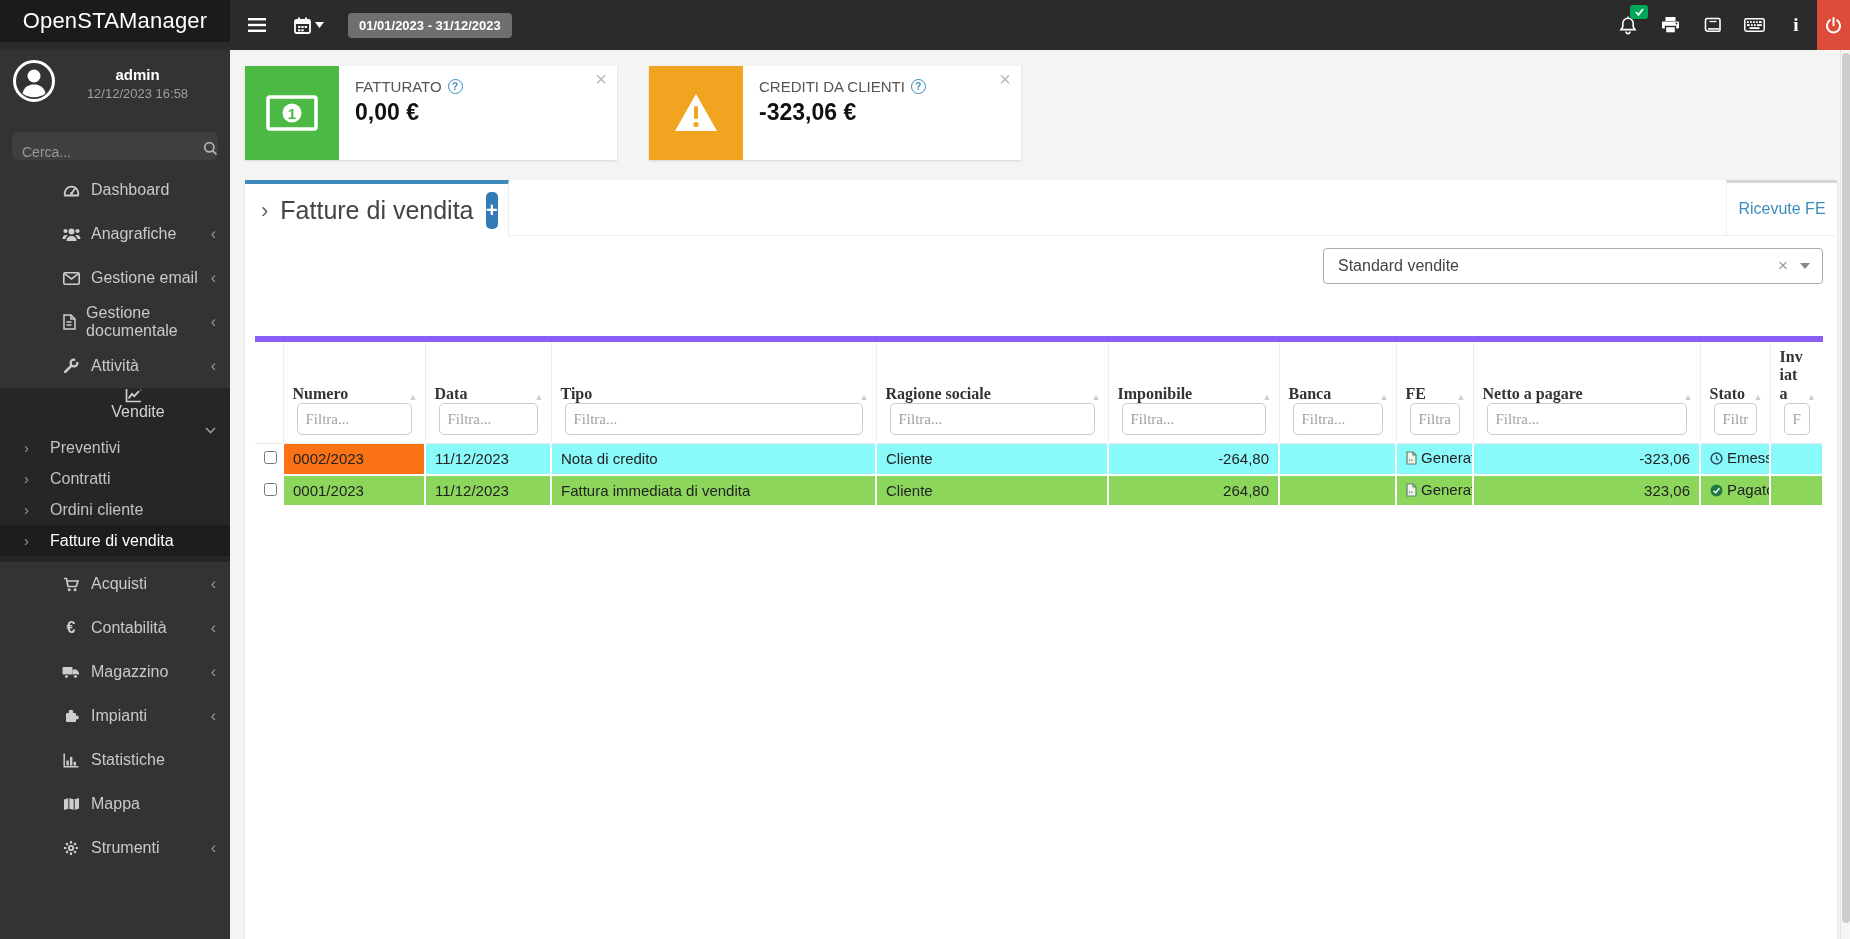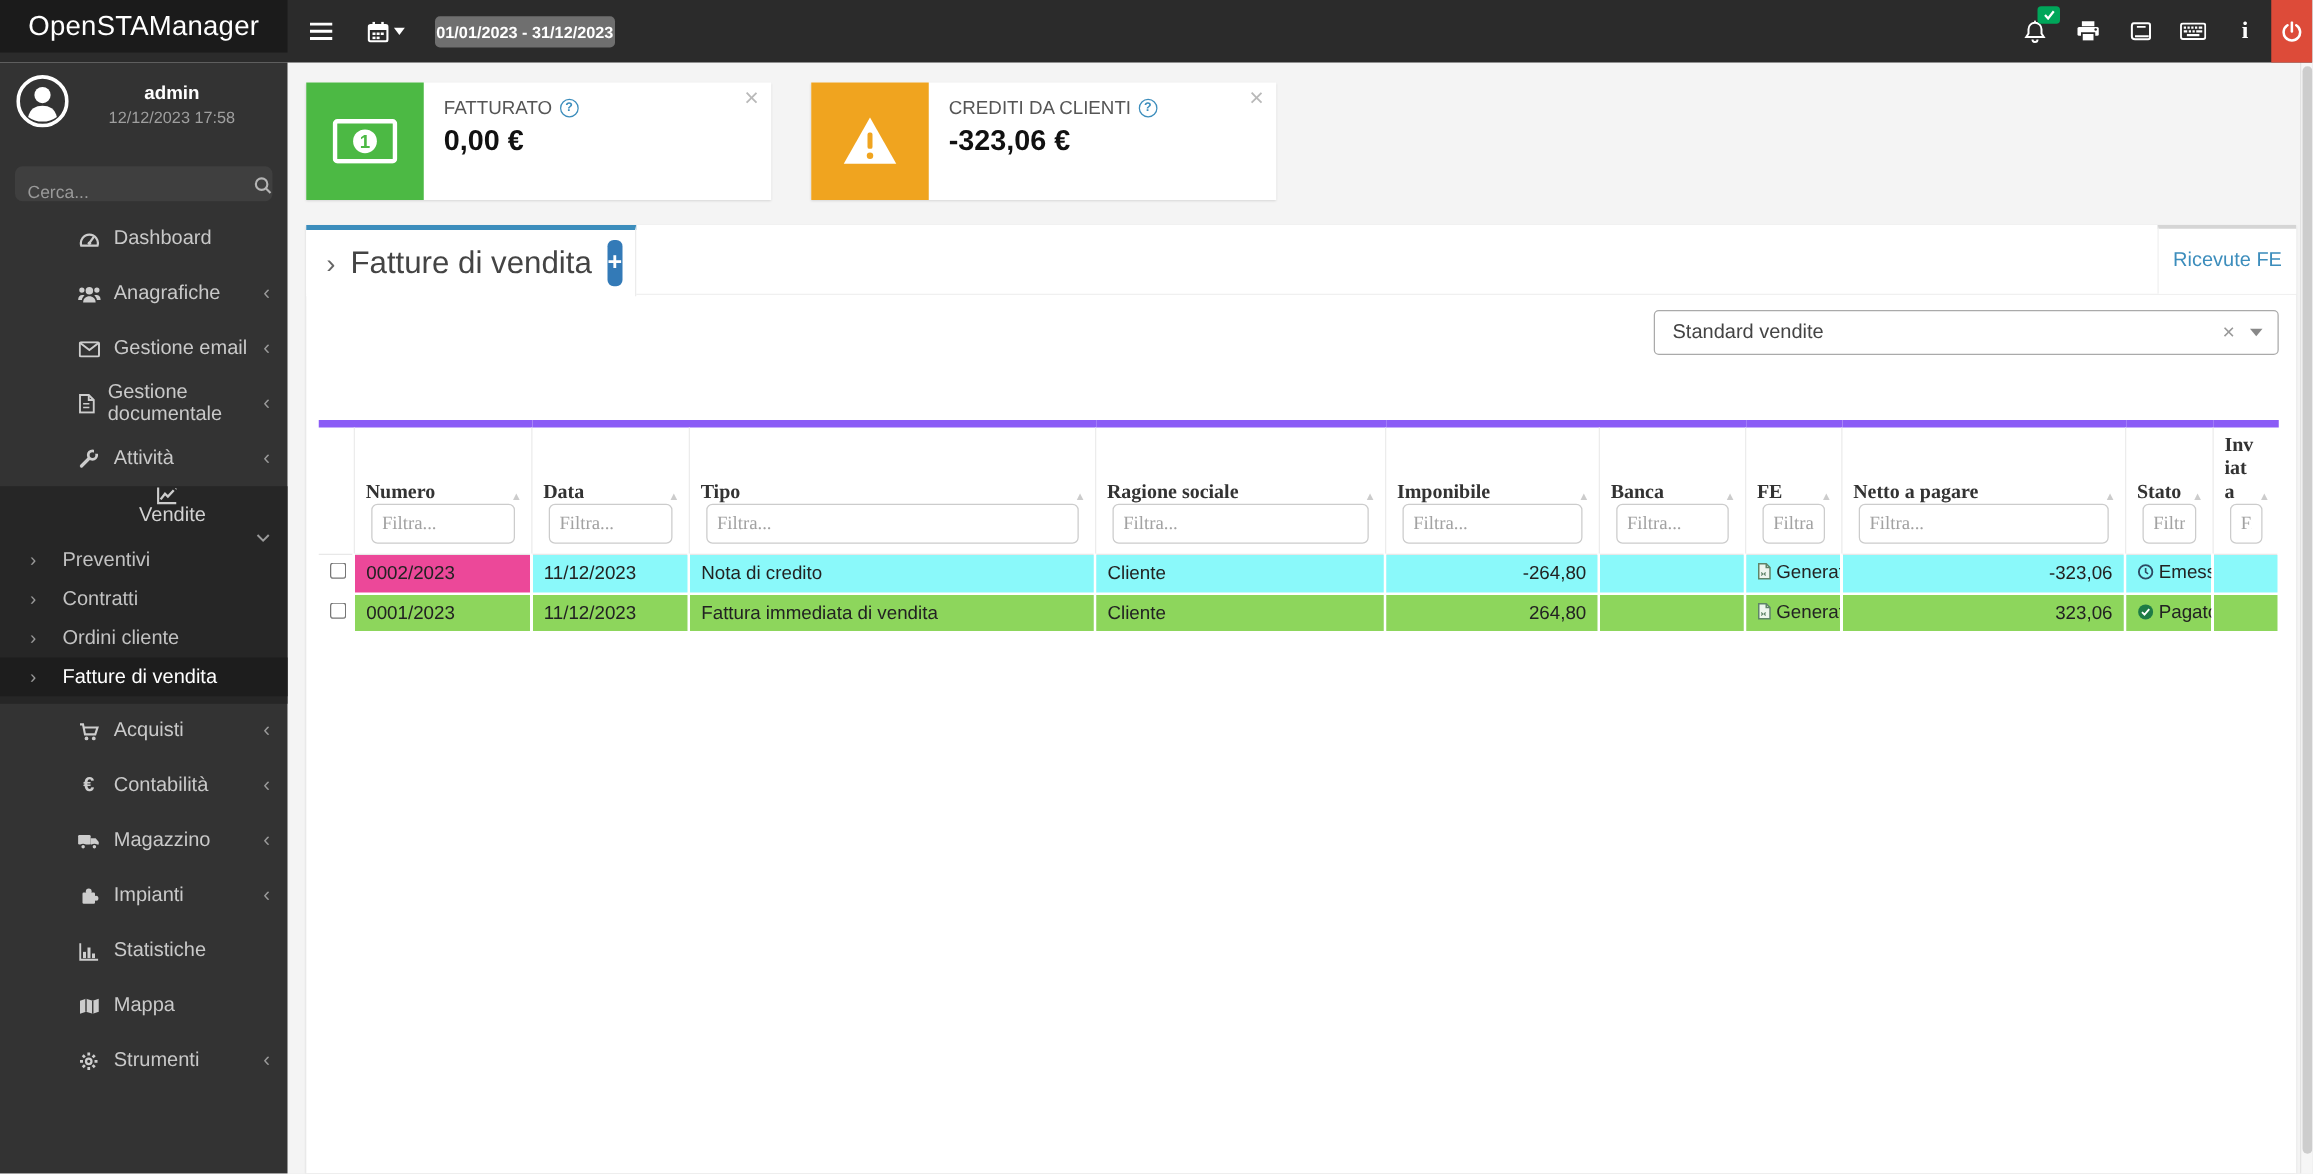--- a/index.html
+++ b/index.html
@@ -6,21 +6,21 @@
   html,body { background:#e9e9e9; }
   body { font-family:"Liberation Sans","DejaVu Sans",sans-serif; }
   .screen { position:relative; width:1850px; height:939px; background:#f4f4f4; overflow:hidden; }
 
   
   .topbar { position:absolute; top:0; left:0; width:1850px; height:50px; background:#2b2b2b; z-index:30; }
   .logo { position:absolute; left:0; top:0; width:230px; height:42px; background:#1b1b1b;
           color:#fff; font-size:22px; display:flex; align-items:center; justify-content:center; letter-spacing:.2px; }
   .tb-left { position:absolute; left:244px; top:0; height:50px; display:flex; align-items:center; gap:20px; }
   .tb-btn { display:flex; align-items:center; justify-content:center; height:50px; padding:0 4px; cursor:pointer; }
-  .date-pill { background:#6f6f6f; color:#fff; font-size:13px; font-weight:bold; padding:5px 1px; border-radius:4px; cursor:pointer; }
+  .date-pill { background:#6f6f6f; color:#fff; font-size:13px; font-weight:bold; padding:5px 11px; border-radius:4px; cursor:pointer; }
   .tb-right { position:absolute; right:0; top:0; height:50px; display:flex; align-items:center; }
   .tb-ic { position:relative; width:42px; height:50px; display:flex; align-items:center; justify-content:center; cursor:pointer; }
   .badge { position:absolute; top:5px; right:1px; width:18px; height:14px; background:#00a65a; border-radius:3px;
            display:flex; align-items:center; justify-content:center; }
   .power-btn { width:33px; height:50px; background:#dd4b39; display:flex; align-items:center; justify-content:center; cursor:pointer; }
   .info-i { color:#fff; font-family:"Liberation Serif","DejaVu Serif",serif; font-weight:bold; font-size:19px; }
 
   
   .sidebar { position:absolute; top:50px; left:0; width:230px; bottom:0; background:#333333; z-index:20; }
   .user-panel { display:flex; align-items:center; padding:10px 10px 12px 13px; }
@@ -197,21 +197,21 @@
     <div class="user-panel">
       <span>
         <svg width="42" height="42" viewBox="0 0 42 42">
             <circle cx="21" cy="21" r="19.5" fill="none" stroke="#fff" stroke-width="3"></circle>
             <circle cx="21" cy="16" r="6.5" fill="#fff"></circle>
             <path d="M9.5 33.5c1.5-6.5 6-9 11.5-9s10 2.5 11.5 9a19.5 19.5 0 0 1-23 0z" fill="#fff"></path>
           </svg>
       </span>
       <div class="user-info">
         <div class="user-name">admin</div>
-        <div class="user-time">12/12/2023 17:58</div>
+        <div class="user-time">12/12/2023 16:58</div>
       </div>
     </div>
     <div class="search-box">
       <input type="text" placeholder="Cerca..." style="">
       <span>
         <svg width="15" height="15" viewBox="0 0 15 15">
             <circle cx="6.3" cy="6.3" r="4.6" fill="none" stroke="#b5b5b5" stroke-width="1.7"></circle>
             <path d="M9.8 9.8l3.6 3.6" stroke="#b5b5b5" stroke-width="1.7"></path>
           </svg>
       </span>
@@ -498,21 +498,21 @@
               </th>
               <th>
                 <div class="th-label"><span>Inviata</span><span class="sort-arrow">▲</span></div>
                 <input class="filter-input" placeholder="Filtra..." style="">
               </th>
             </tr>
           </thead>
           <tbody>
             <tr>
               <td class="td-check"><input type="checkbox" style=""></td>
-              <td style="background: #ec4899;">0002/2023</td>
+              <td style="background: #f97316;">0002/2023</td>
               <td style="background: rgb(138, 249, 250);">11/12/2023</td>
               <td style="background: rgb(138, 249, 250);">Nota di credito</td>
               <td style="background: rgb(138, 249, 250);">Cliente</td>
               <td class="num" style="background: rgb(138, 249, 250);">-264,80</td>
               <td style="background: rgb(138, 249, 250);"></td>
               <td class="td-fe" style="background: rgb(138, 249, 250);"><span class="cell-ic"><svg width="11" height="14" viewBox="0 0 11 14">
                       <path d="M1 1h6l3 3v9H1z" fill="#eef6ee" stroke="#5f8468" stroke-width="1.2"></path>
                       <path d="M7 1v3h3" fill="none" stroke="#5f8468" stroke-width="1.2"></path>
                       <path d="M3 8l1.2 1.2L3 10.4M6.5 8L5.3 9.2l1.2 1.2" stroke="#5f8468" stroke-width="0.9" fill="none"></path>
                     </svg></span><span>Generata</span></td>

